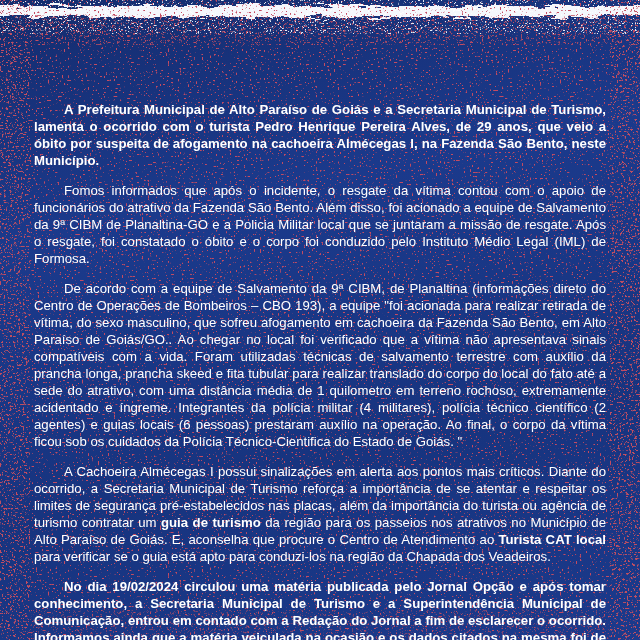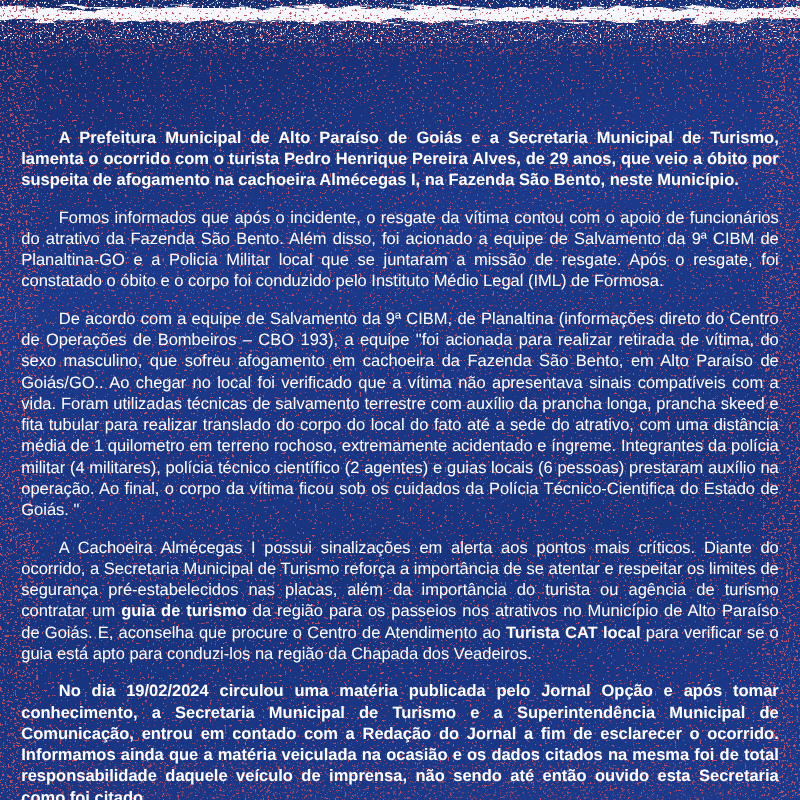--- a/index.html
+++ b/index.html
@@ -22,21 +22,21 @@
     position: absolute; top: 40px; left: 10px; right: 10px; z-index: 2;
     text-align: center; white-space: pre-line;
     color: var(--title-yellow, #FFDC15);
     font-weight: 700; font-size: 20px; line-height: 23px; letter-spacing: .2px;
   }
   .content {
     position: absolute; top: 101px; left: 17px; right: 17px; z-index: 2;
     color: var(--text-white, #FFFFFF);
   }
   .para {
-    margin: 0 0 13px; text-align: justify; text-indent: 30px;
+    margin: 0 17px 13px; text-align: justify; text-indent: 30px;
     font-size: 13.2px; line-height: 17px; font-weight: 400;
     color: var(--text-white, #FFFFFF);
   }
   .para.b, .content .b { font-weight: 700; }
 </style>
 </head>
 <body>
 
 <div class="page">
 

